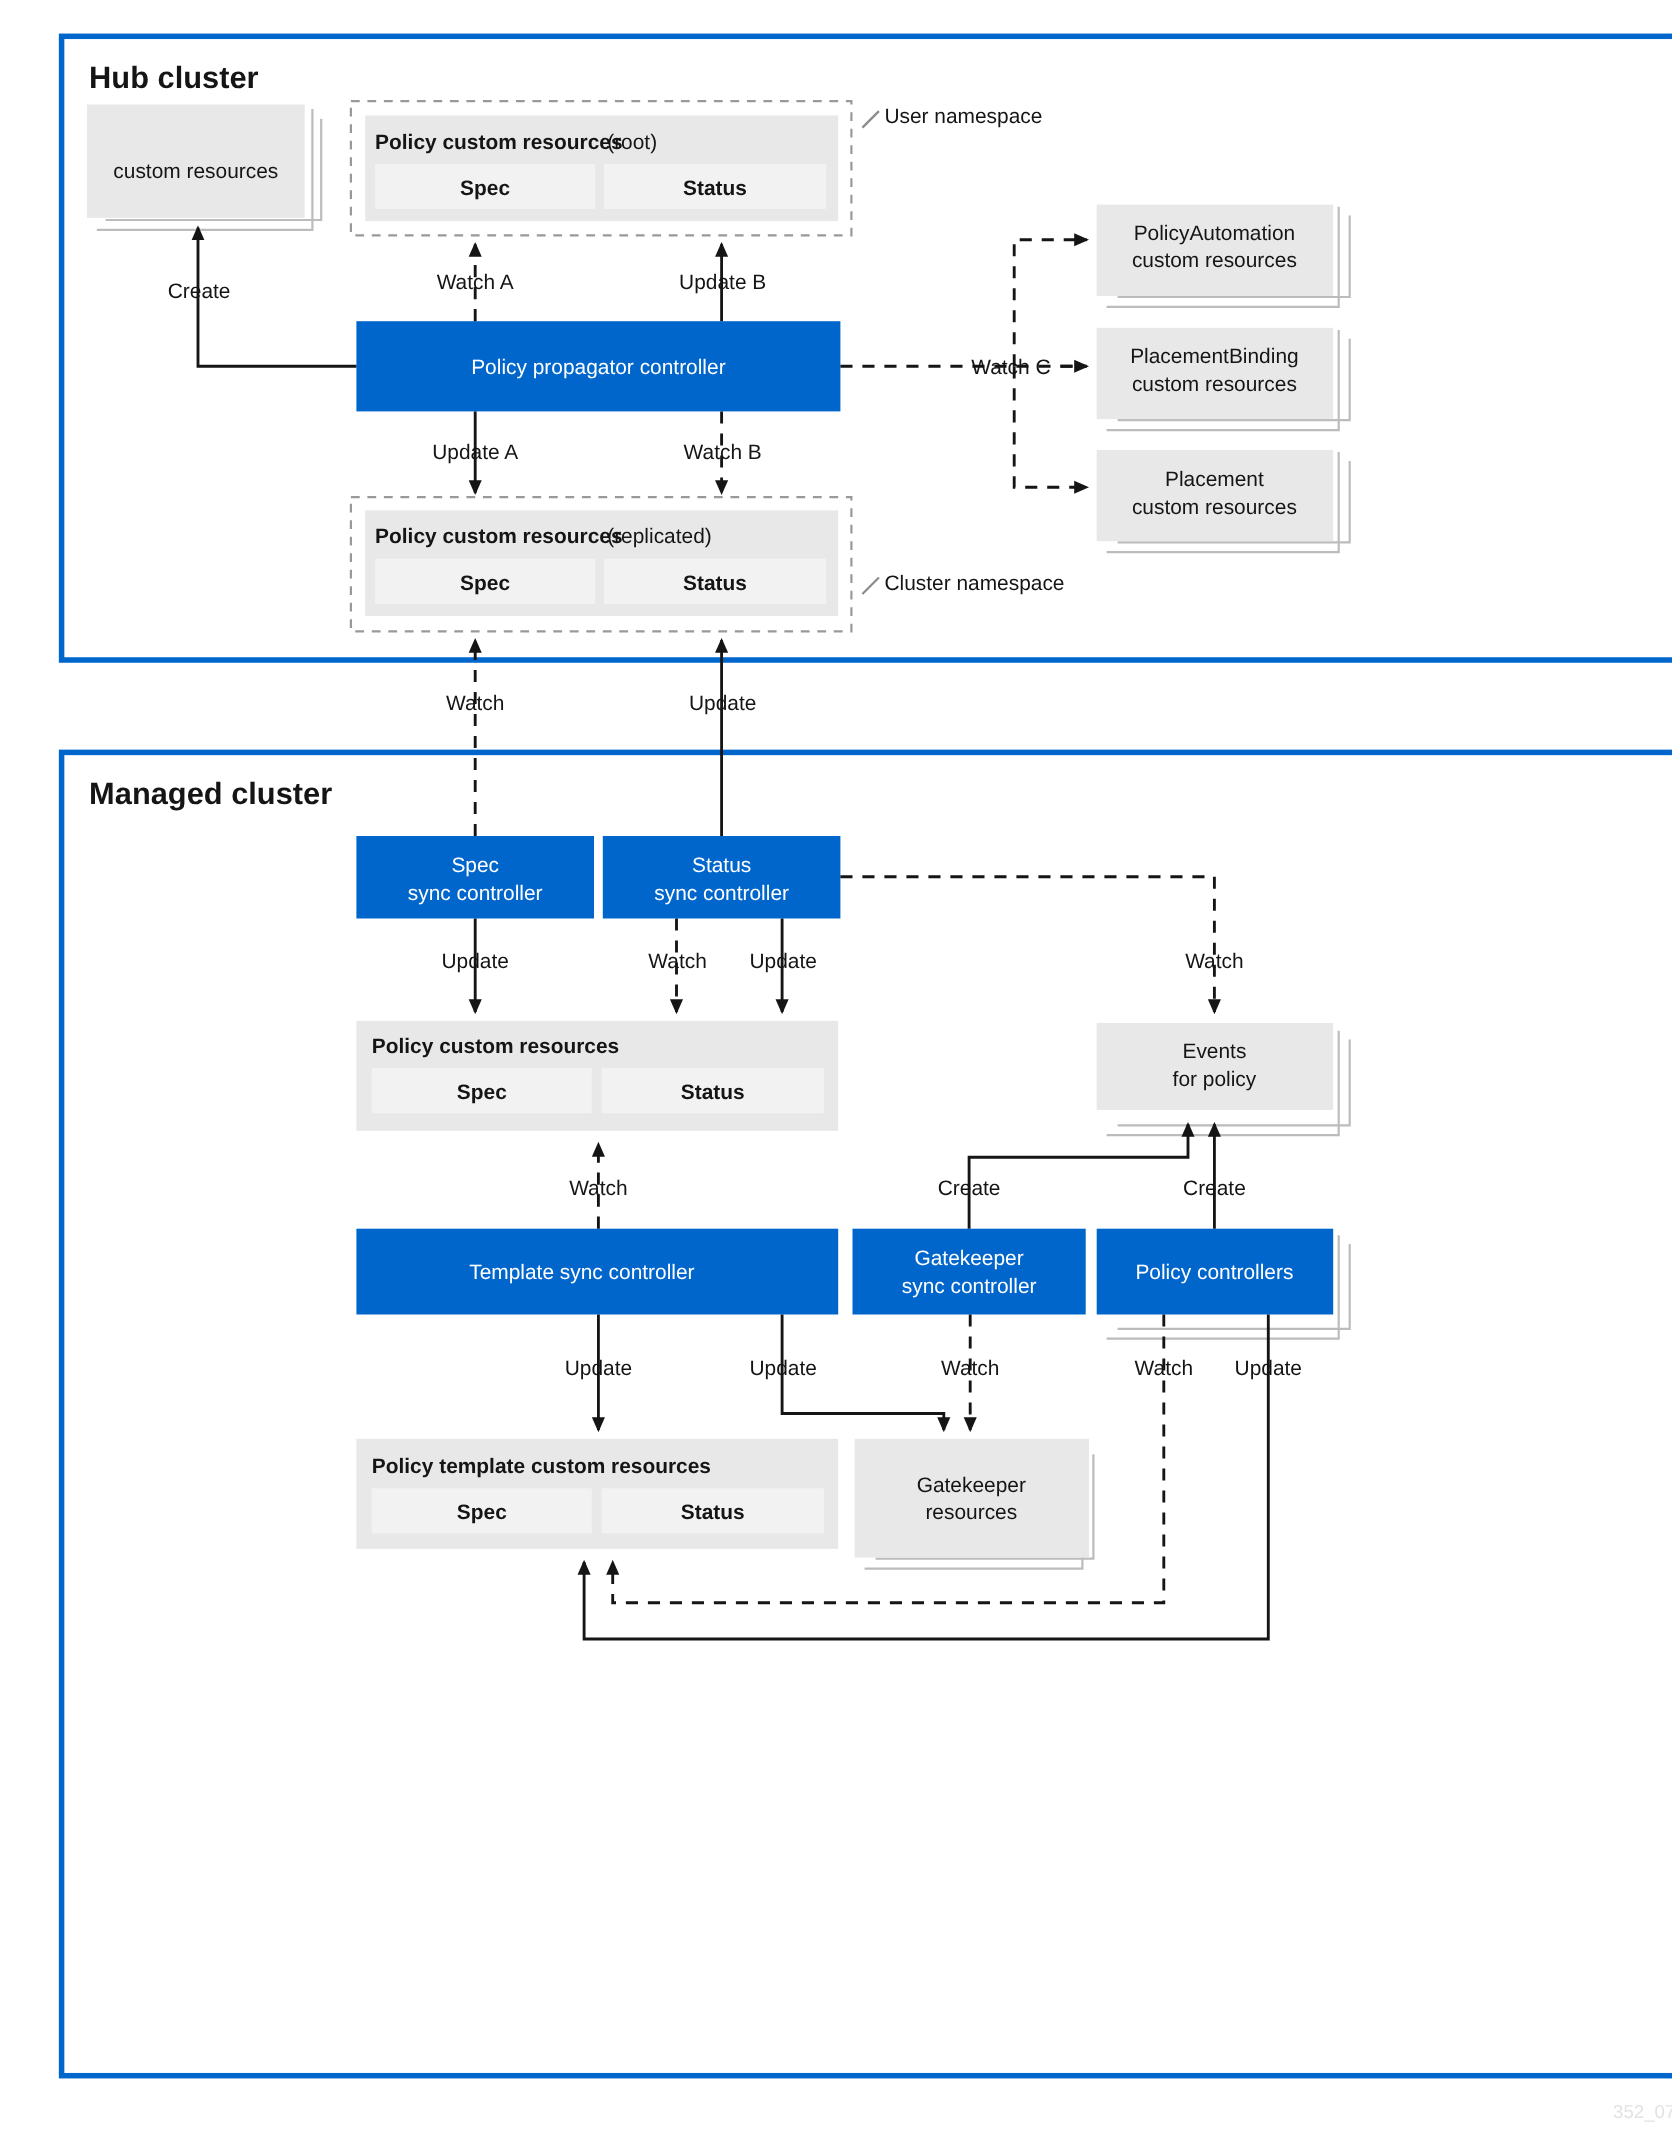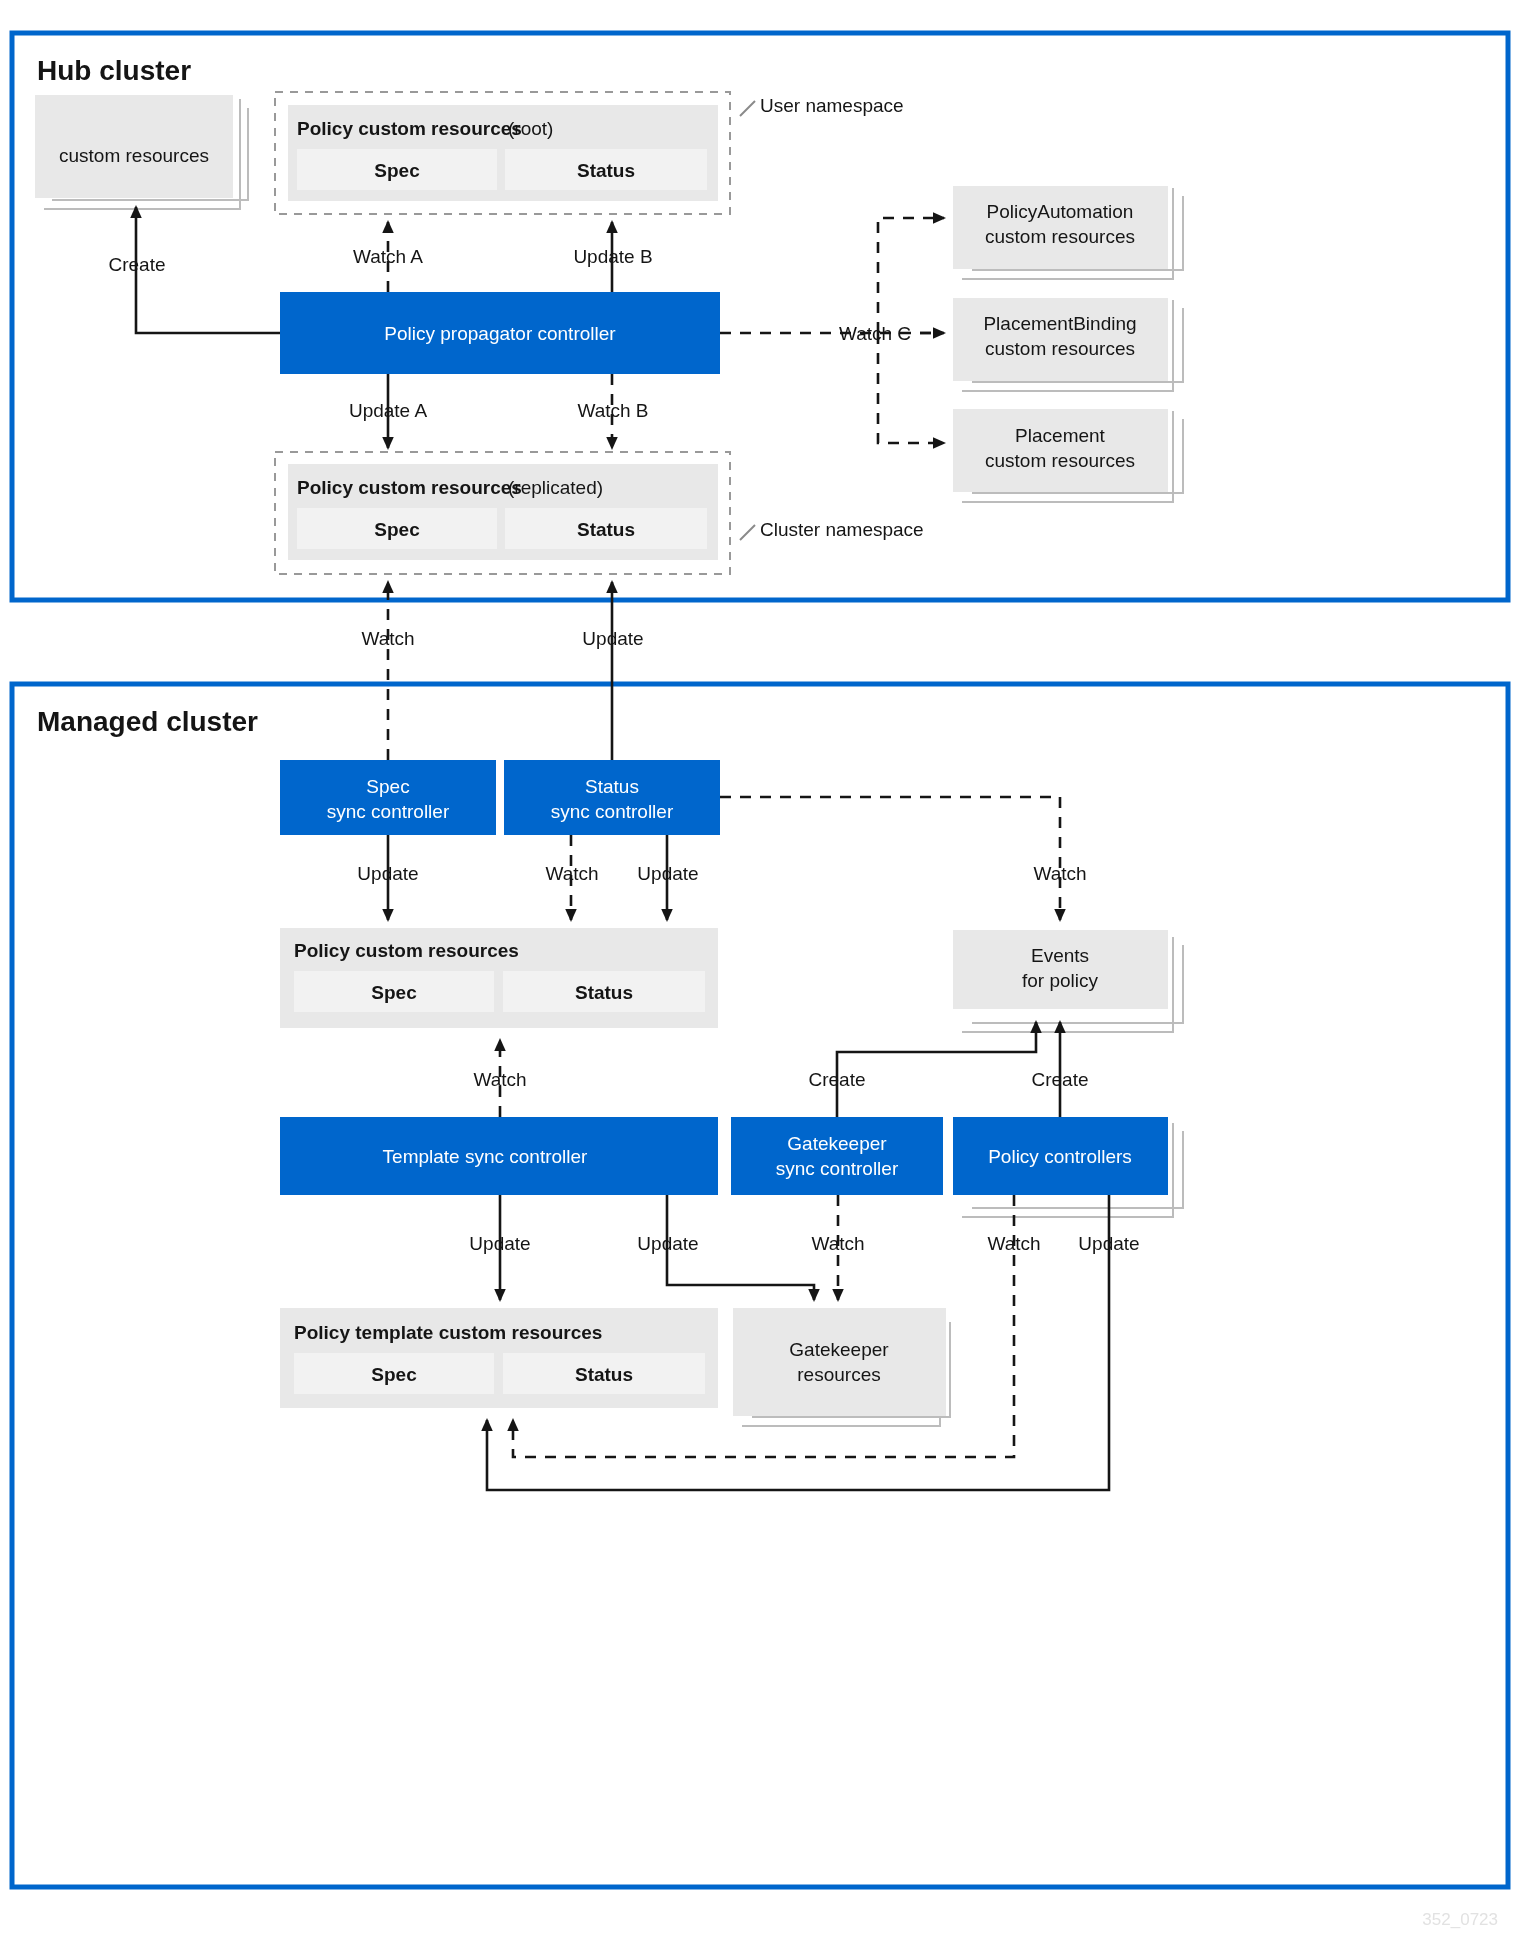--- a/index.html
+++ b/index.html
@@ -11,20 +11,21 @@
     font-family: "Liberation Sans", sans-serif;
     width: 1520px;
     height: 1958px;
     position: relative;
     overflow: hidden;
   }
   #diagram-root {
     width: 1252px;
     height: 1958px;
     position: relative;
+    padding-left: 44px;
   }
   svg.diagram {
     display: block;
     width: 1520px;
     height: 1958px;
   }
   .cluster-frame {
     fill: none;
     stroke: #0066cc;
     stroke-width: 5;

